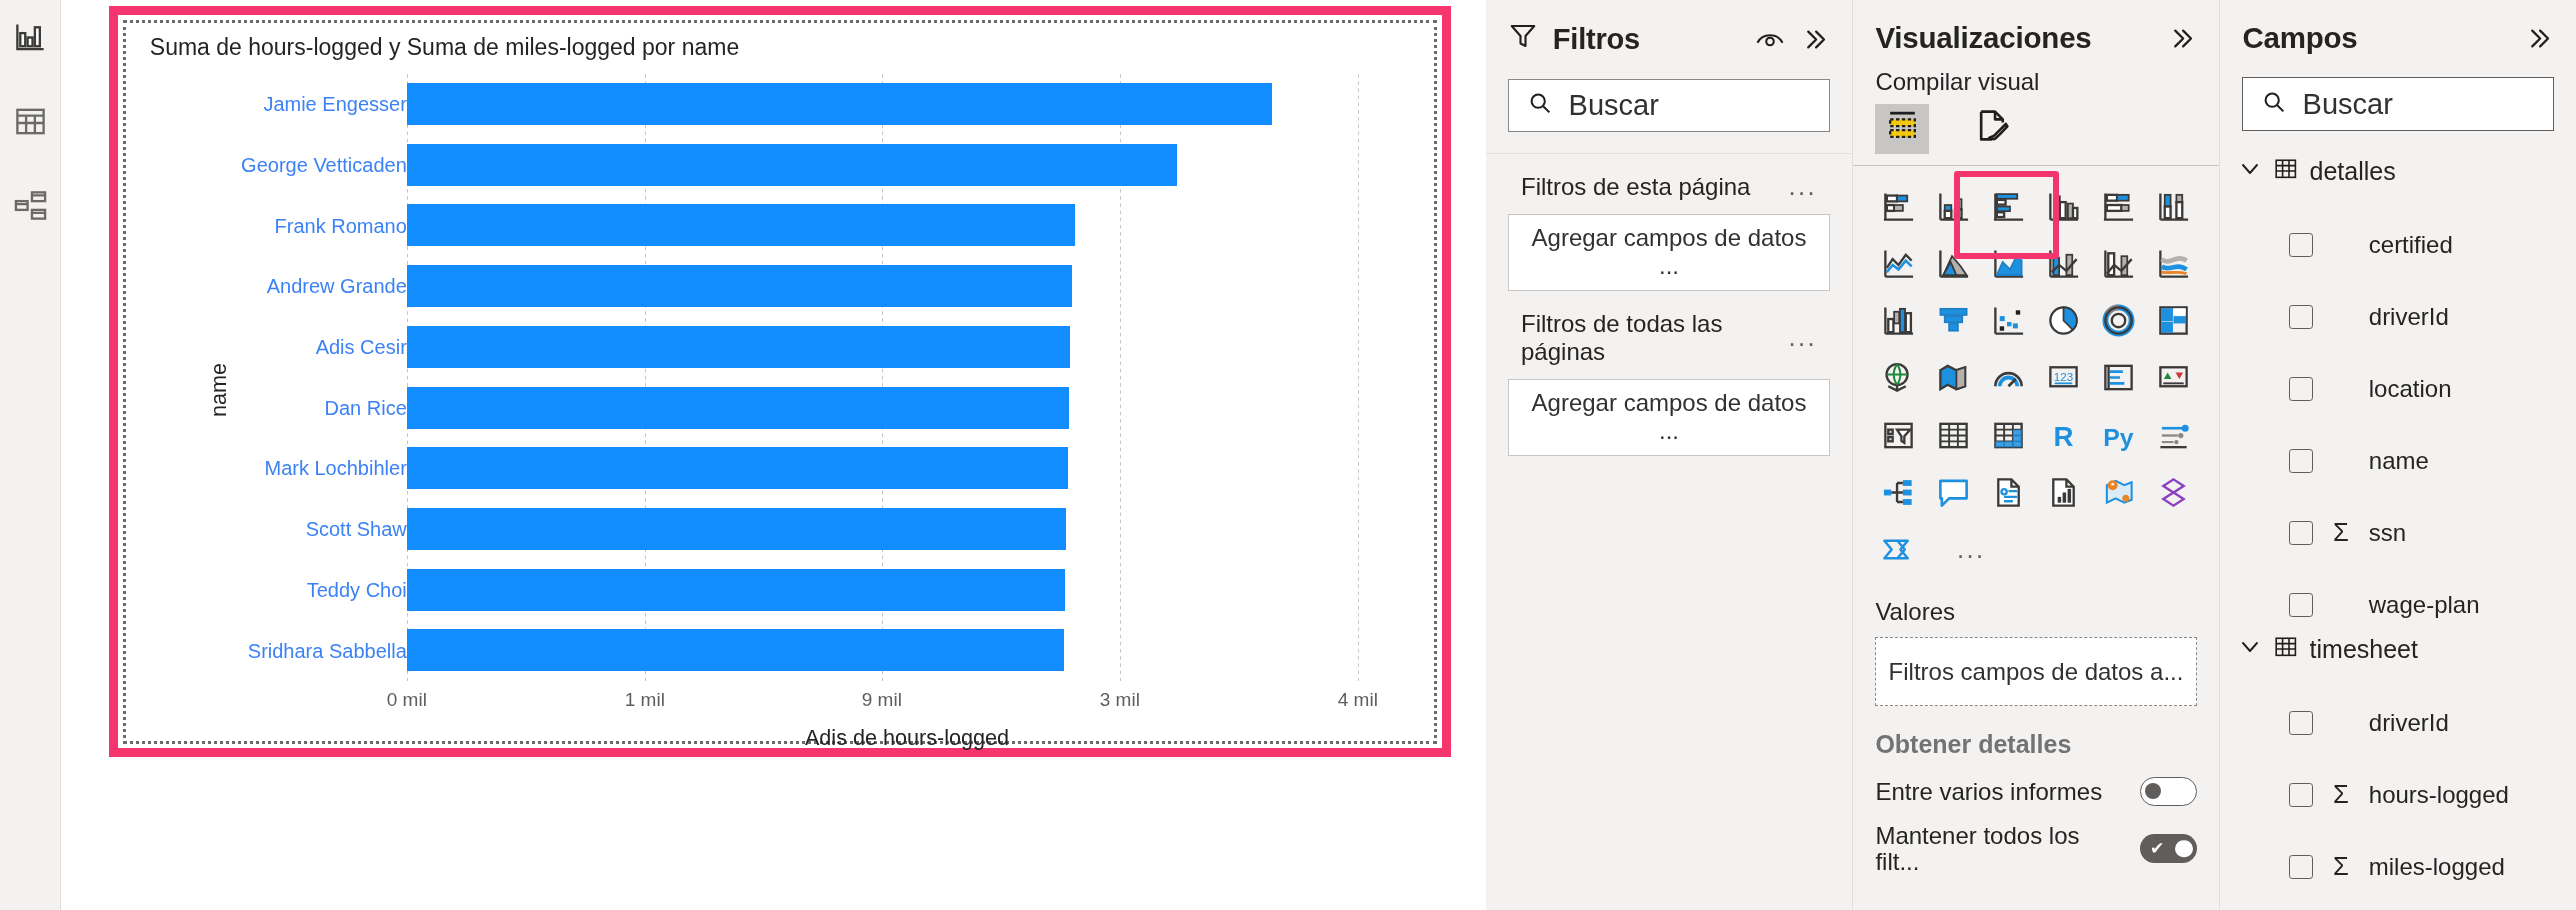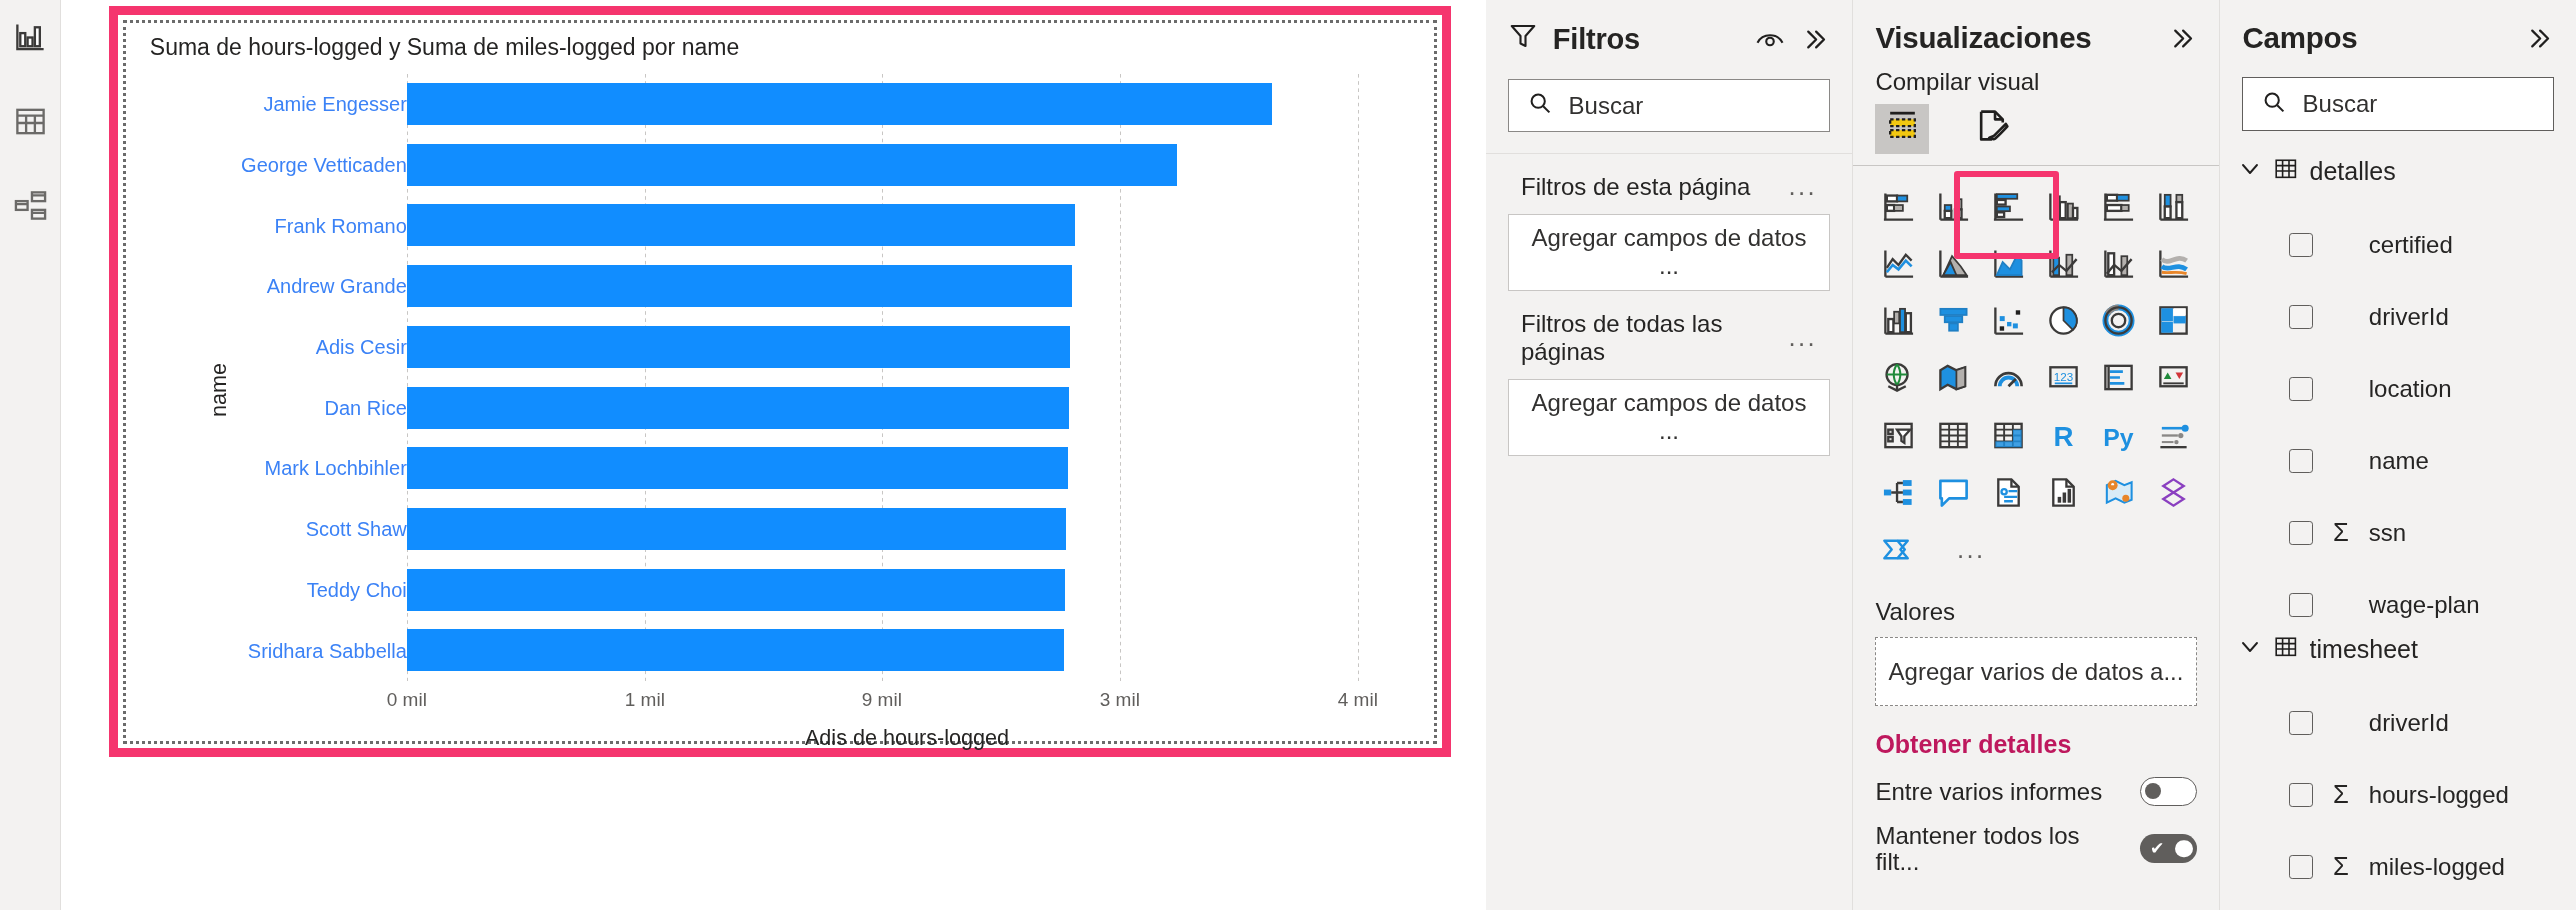--- a/index.html
+++ b/index.html
@@ -75,21 +75,21 @@
     padding:21px 22.4px 8px 22.4px;
   }
   .panel-title{ font-size:29.5px; font-weight:bold; color:#252423; letter-spacing:-0.2px;}
   .head-spacer{ flex:1 1 auto; }
   .icon-btn{ cursor:pointer; display:flex; align-items:center; justify-content:center;}
   .searchbox{
     margin:14.4px 22.4px 0 22.4px; height:53px; background:#fff;
     border:0.8px solid #8a8886; display:flex; align-items:center;
     gap:16px; padding:0 17.6px; cursor:text;
   }
-  .searchbox .ph{ font-size:24px; color:#323130;}
+  .searchbox .ph{ font-size:29px; color:#323130;}
   .section-label{ font-size:24px; color:#252423;}
   .dots{ font-size:25.6px; color:#605e5c; letter-spacing:2.4px; cursor:pointer; line-height:1;}
   .dropzone{
     margin:12.8px 22.4px 0 22.4px; min-height:77px; background:#fff;
     border:0.8px solid #c8c6c4; display:flex; align-items:center; justify-content:center;
     font-size:24px; color:#323130; cursor:pointer; text-align:center; padding:0 11.2px;
   }
 
   
   #filters-panel{ width:367px; border-right:0.8px solid #e1dfdd;}
@@ -116,21 +116,21 @@
     position:absolute; left:101px; top:4.8px; width:105px; height:88px;
     border:6.4px solid #f5356e; border-radius:3.2px; pointer-events:none;
   }
   #viz-extra{ display:flex; align-items:center; gap:37px; padding:11.2px 21px 0 21px;}
   .viz-values{ padding:25.6px 22.4px 0 22.4px;}
   .dz-dashed{
     margin:11.2px 22.4px 0 22.4px; height:69px; background:#fff;
     border:1.6px dashed #8a8886; display:flex; align-items:center; justify-content:center;
     font-size:24px; color:#323130; cursor:pointer;
   }
-  #drill-head{ padding:24px 22.4px 0 22.4px; font-size:25px; font-weight:bold; color:#be185d;}
+  #drill-head{ padding:24px 22.4px 0 22.4px; font-size:25px; font-weight:bold; color:#737373;}
   .toggle-row{ display:flex; align-items:center; padding:17.6px 22.4px 0 22.4px; gap:11.2px;}
   .toggle-row .lbl{ flex:1 1 auto; font-size:24px; color:#252423; line-height:1.05;}
   .tgl{ width:57px; height:29px; border-radius:14.4px; position:relative; cursor:pointer; flex:0 0 57px;}
   .tgl.off{ background:#fff; border:1.6px solid #605e5c;}
   .tgl.off .knob{ position:absolute; left:4.8px; top:50%; transform:translateY(-50%); width:16px;height:16px;border-radius:50%;background:#605e5c;}
   .tgl.on{ background:#605e5c;}
   .tgl.on .knob{ position:absolute; right:4px; top:50%; transform:translateY(-50%); width:17.6px;height:17.6px;border-radius:50%;background:#fff;}
   .tgl.on .chk{ position:absolute; left:10.4px; top:5.6px; color:#fff; font-size:17px; line-height:1;}
 
   
@@ -643,21 +643,21 @@
             <path d="M12 6h7l-5 6 5 6h-7"></path>
           </g>
         </svg>
       </div>
       <span class="dots">...</span>
     </div>
 
   <div class="viz-values">
     <span class="section-label">Valores</span>
   </div>
-  <div class="dz-dashed">Agregar varios de datos a...</div>
+  <div class="dz-dashed">Filtros campos de datos a...</div>
 
   <div id="drill-head">Obtener detalles</div>
 
   <div class="toggle-row">
     <span class="lbl">Entre varios informes</span>
     <span class="tgl off">
         <span class="knob"></span>
       </span>
   </div>
   <div class="toggle-row">

